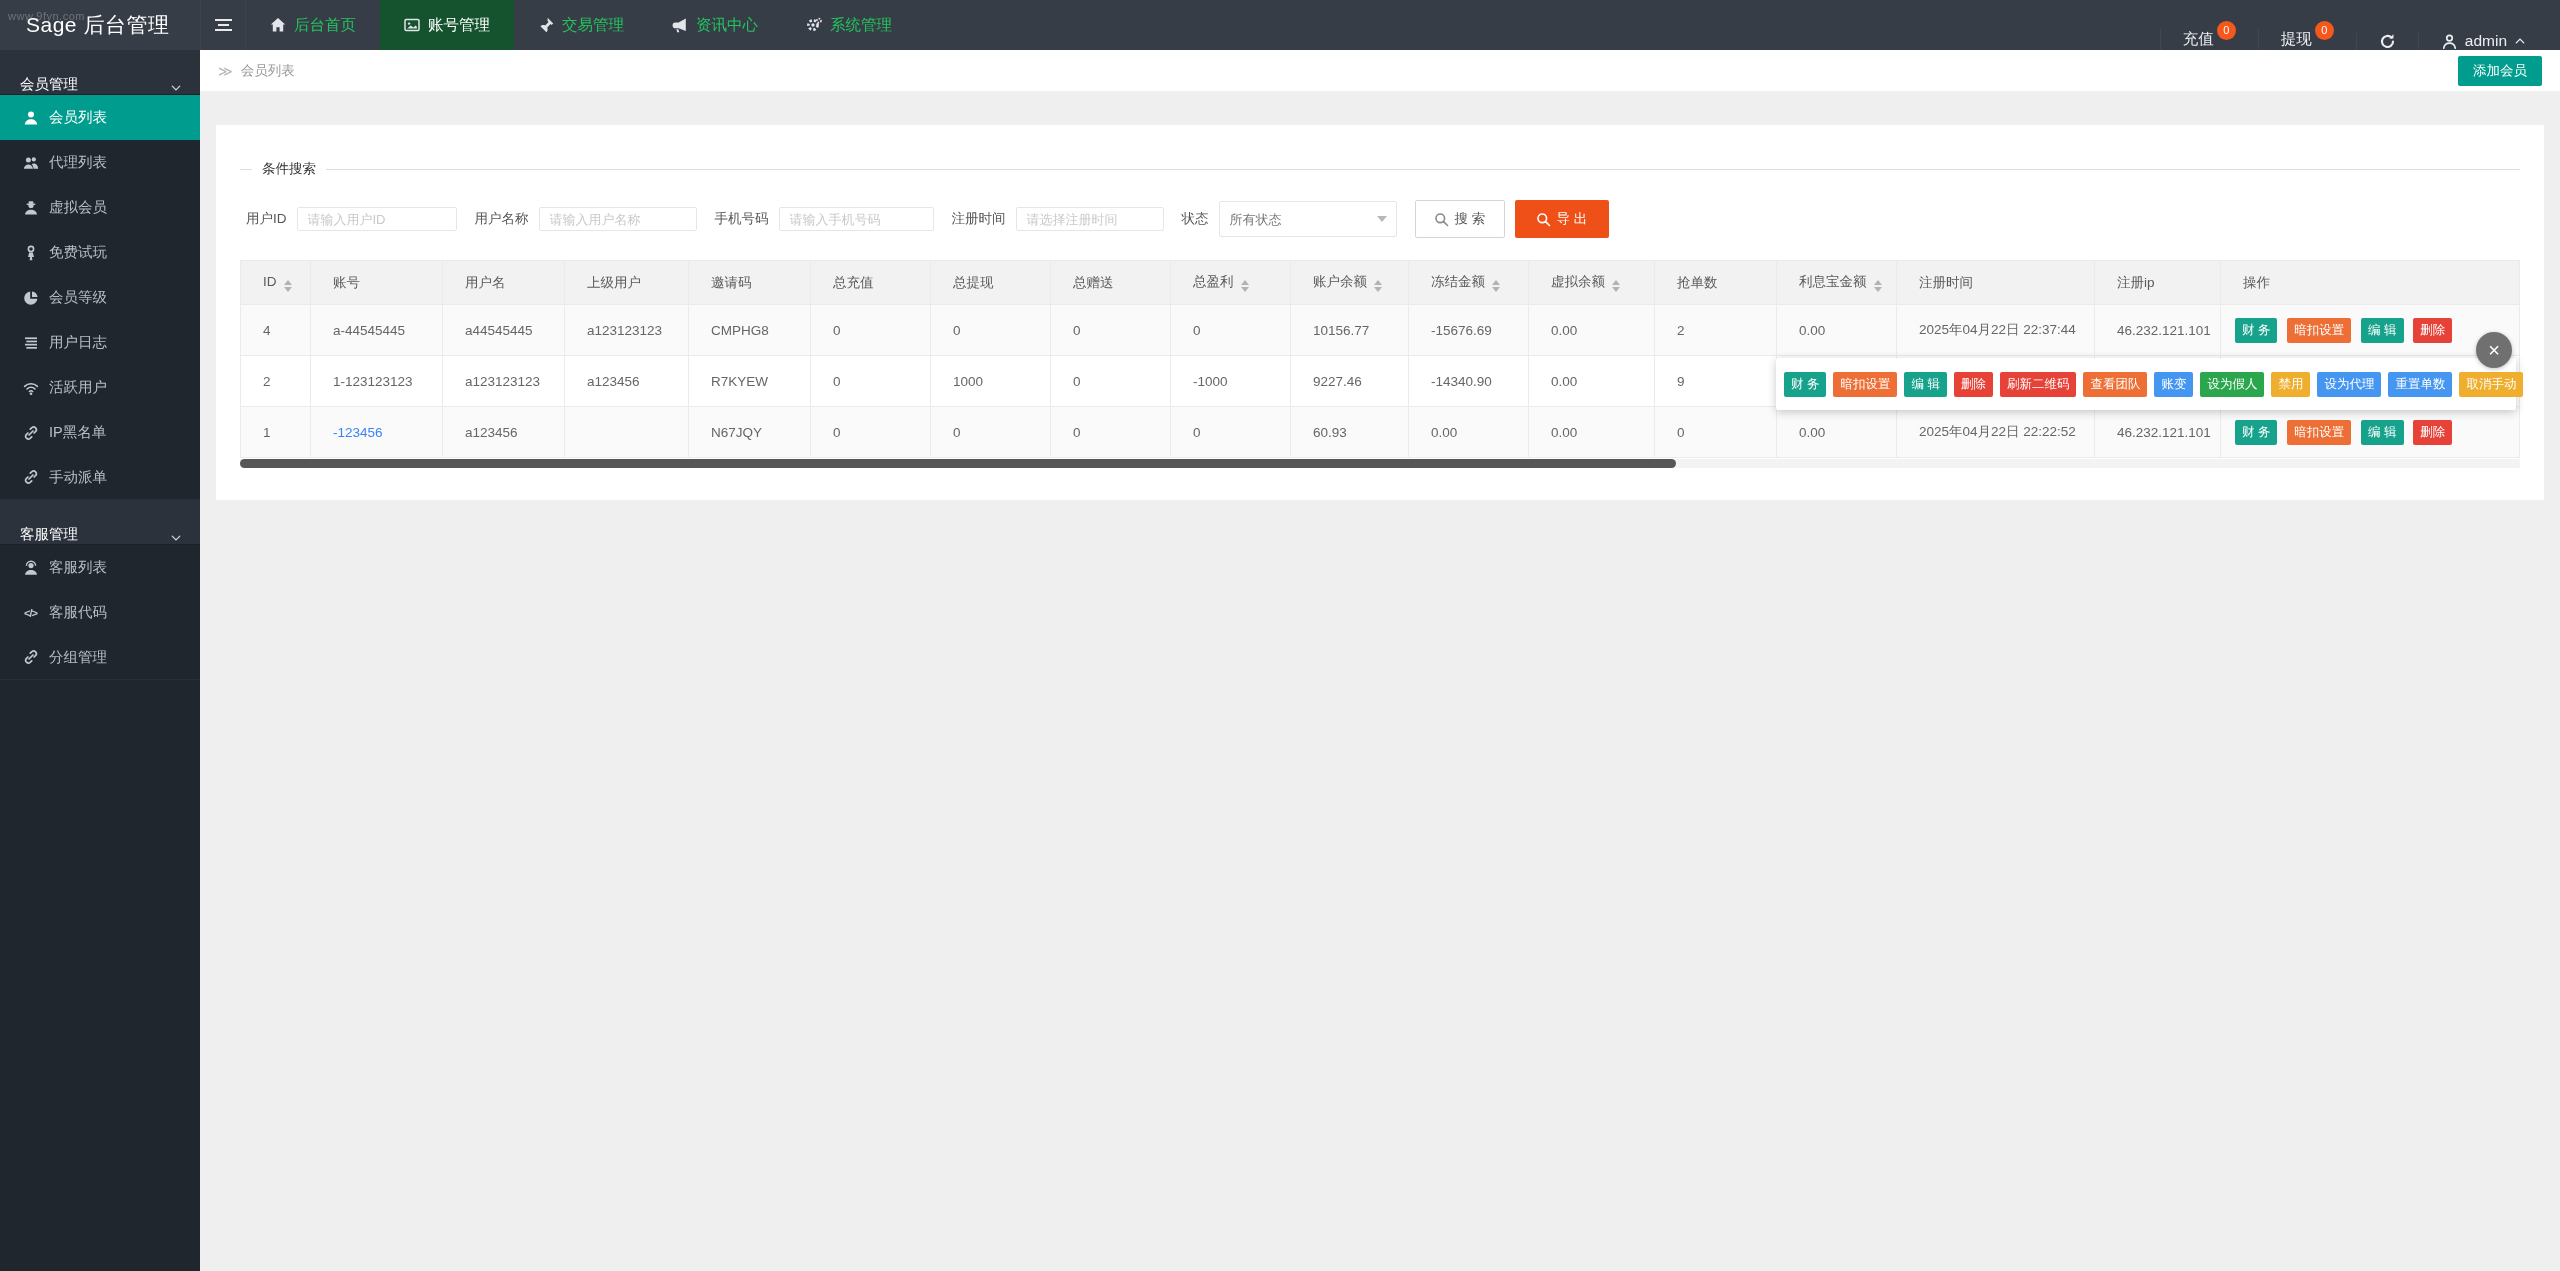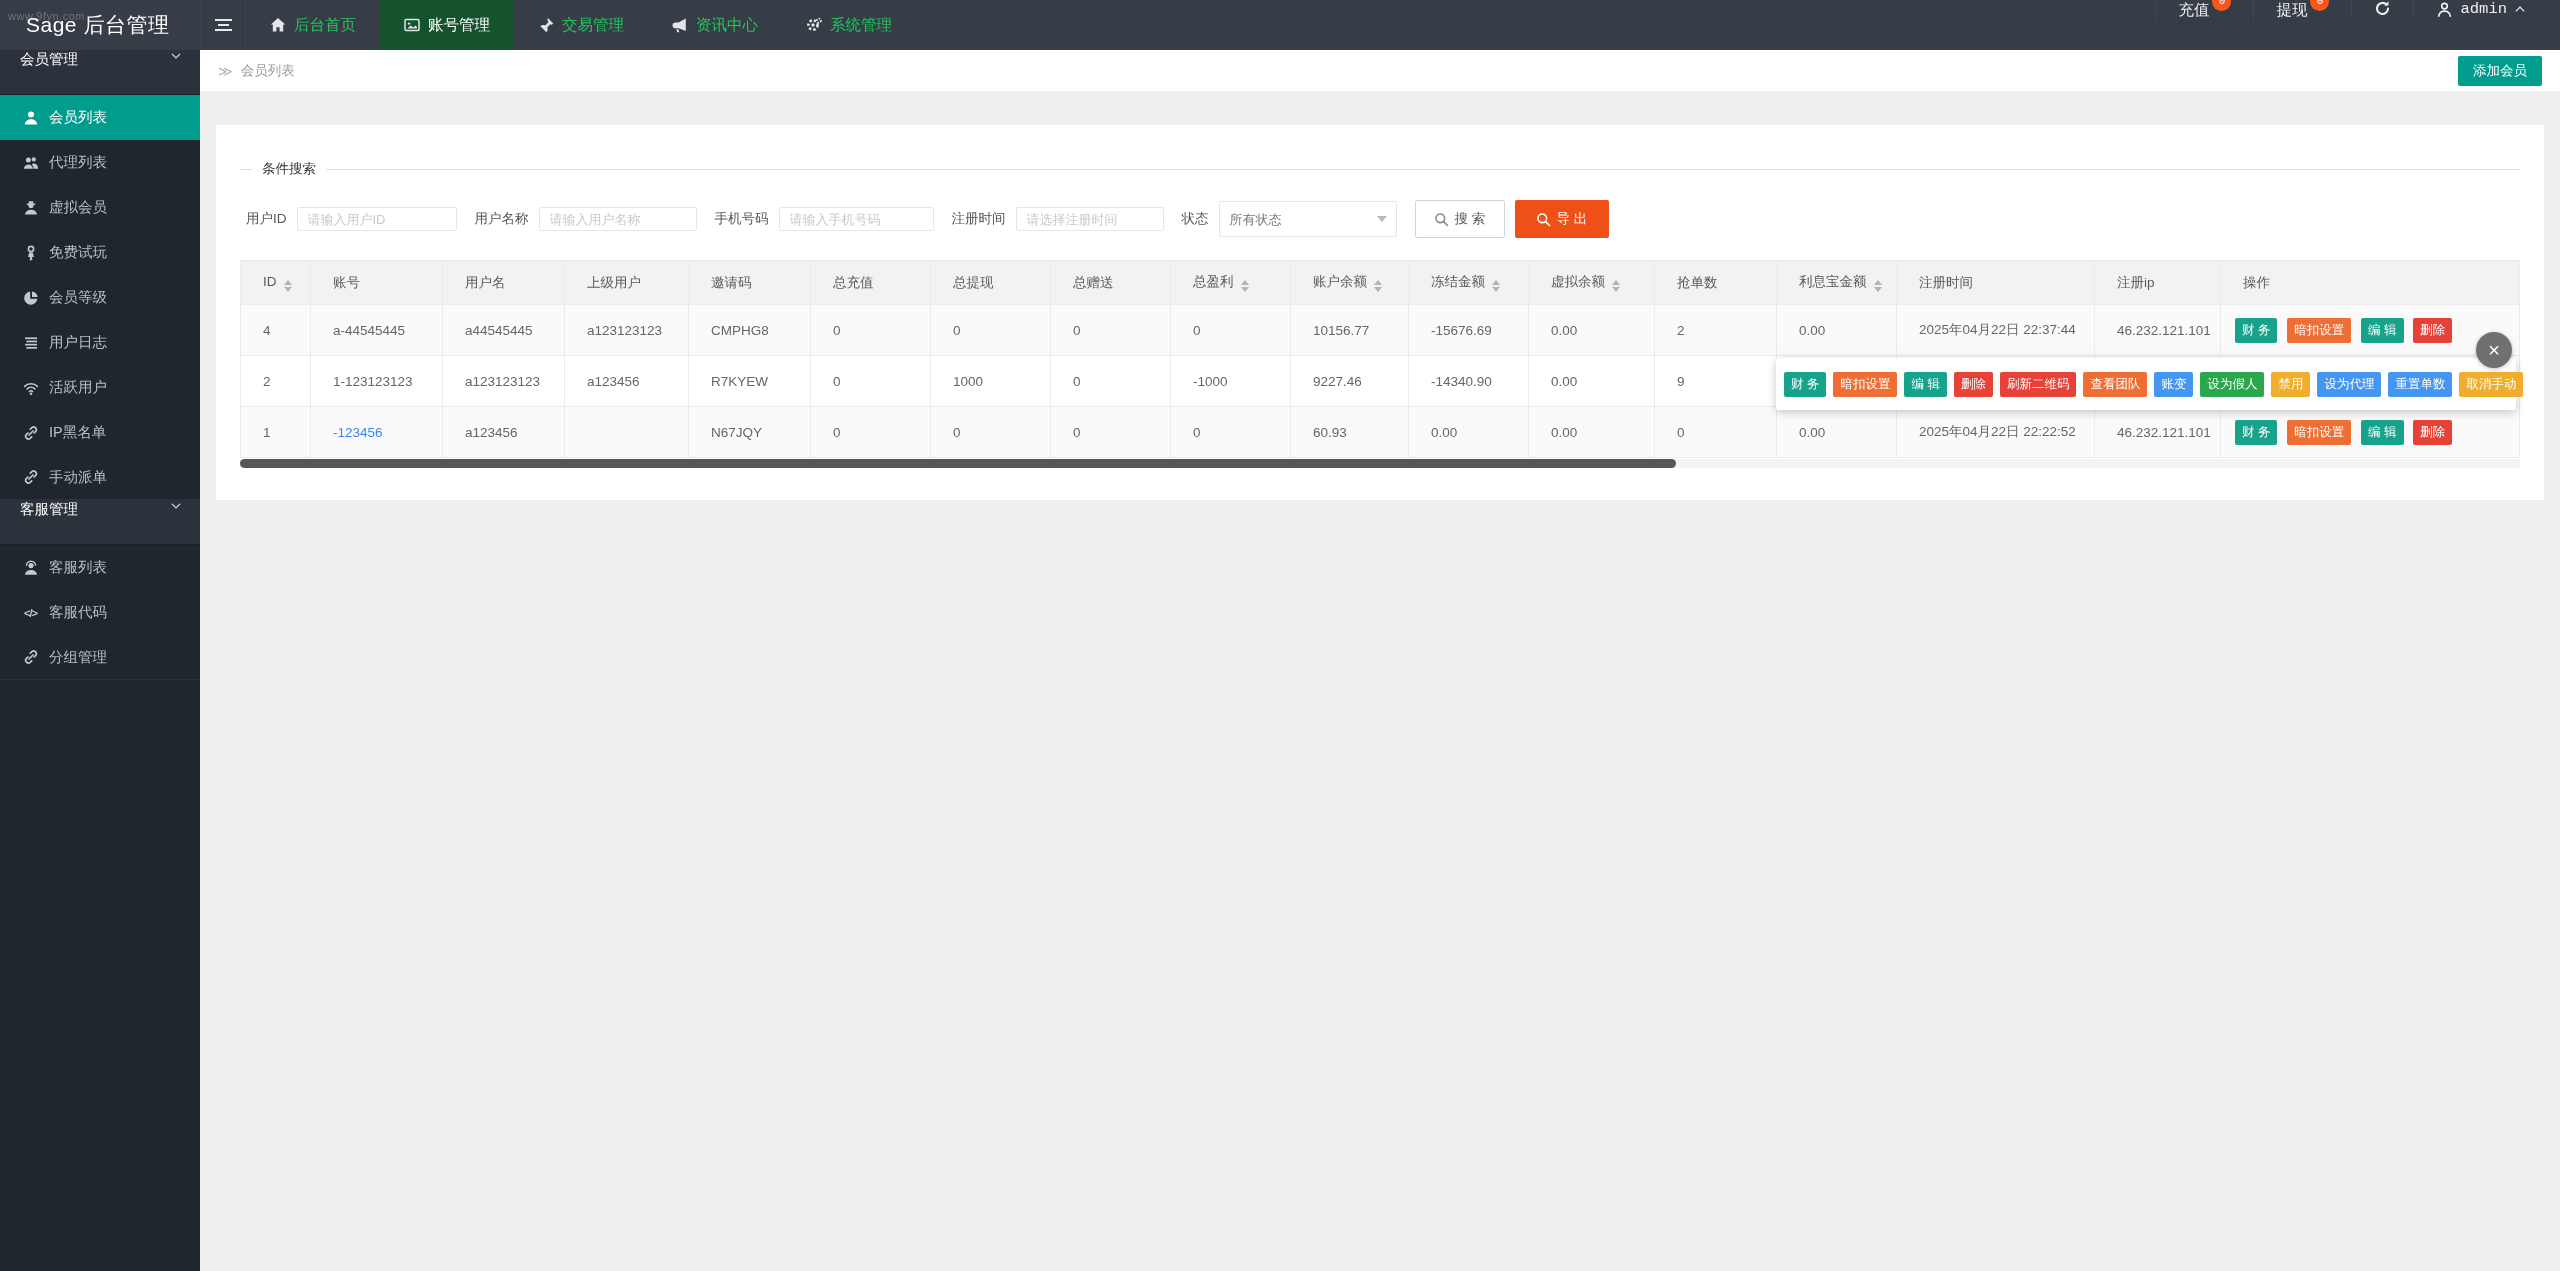--- a/index.html
+++ b/index.html
@@ -12,30 +12,30 @@
   .watermark { position:absolute; top:10px; left:8px; font-size:11px; color:rgba(210,214,220,.35); letter-spacing:.5px; }
   .logo { width:200px; color:#fff; font-size:21px; display:flex; align-items:center; padding-left:26px; letter-spacing:.5px; flex:none; }
   .topnav { display:flex; align-items:stretch; }
   .nav-toggle { width:46px; display:flex; align-items:center; justify-content:center; cursor:pointer; border-left:1px solid rgba(255,255,255,.04); border-right:1px solid rgba(255,255,255,.04); }
   .nav-toggle .bars { width:17px; }
   .nav-toggle .bars i { display:block; height:2px; background:#e8eaed; margin:3px 0; }
   .nav-toggle .bars i:nth-child(2){ width:11px; margin-left:3px; }
   .nav-item { display:flex; align-items:center; gap:8px; padding:0 24px; color:#22c55e; font-size:15.5px; cursor:pointer; }
   .nav-item .ni { width:16px; height:16px; color:#e2e5e9; }
   .nav-item.active { color:#fff; }
-  .top-right { margin-left:auto; display:flex; align-items:flex-start;font-family:Liberation Mono, monospace; }
+  .top-right { margin-left:auto; display:flex; align-items:flex-end; }
   .tr-item { display:flex; align-items:center; padding:0 22px; color:#eceef1; font-size:15.5px; cursor:pointer; border-left:1px solid rgba(255,255,255,.05); position:relative; }
   .badge { display:inline-block; min-width:19px; height:19px; line-height:19px; border-radius:10px; color:#fff; font-size:11px; text-align:center; margin-left:3px; transform:translateY(-9px); padding:0 4px; }
   .tr-icon { width:17px; height:17px; color:#eceef1; }
   .user-item { gap:7px; padding-right:34px; }
 
   
   .layout { display:flex; height:1221px; }
   .sidebar { width:200px; flex:none; background:#20262d; }
-  .side-header { height:45px; display:flex; align-items:flex-start; justify-content:space-between; padding:0 18px 0 20px; background:#2c323c; color:#fff; font-size:14.5px; cursor:pointer; border-bottom:1px solid #1b2026; }
+  .side-header { height:45px; display:flex; align-items:flex-end; justify-content:space-between; padding:0 18px 0 20px; background:#2c323c; color:#fff; font-size:14.5px; cursor:pointer; border-bottom:1px solid #1b2026; }
   .side-header .chev { width:12px; height:12px; color:#cfd3d9; }
   .side-item { height:45px; display:flex; align-items:center; gap:10px; padding-left:22px; color:#b9bfc6; font-size:14.5px; cursor:pointer; }
   .side-item .si { width:17px; height:17px; color:#c3c8cf; flex:none; display:flex; align-items:center; justify-content:center; }
   .side-item.active { background:#009c8e; color:#fff; }
   .side-item.active .si { color:#fff; }
   .side-item .code-glyph { font-size:11px; font-weight:bold; letter-spacing:-1px; color:inherit; }
   .side-sec-end { border-bottom:1px solid #2a303a; }
 
   .main { flex:1; display:flex; flex-direction:column; min-width:0; }
 

